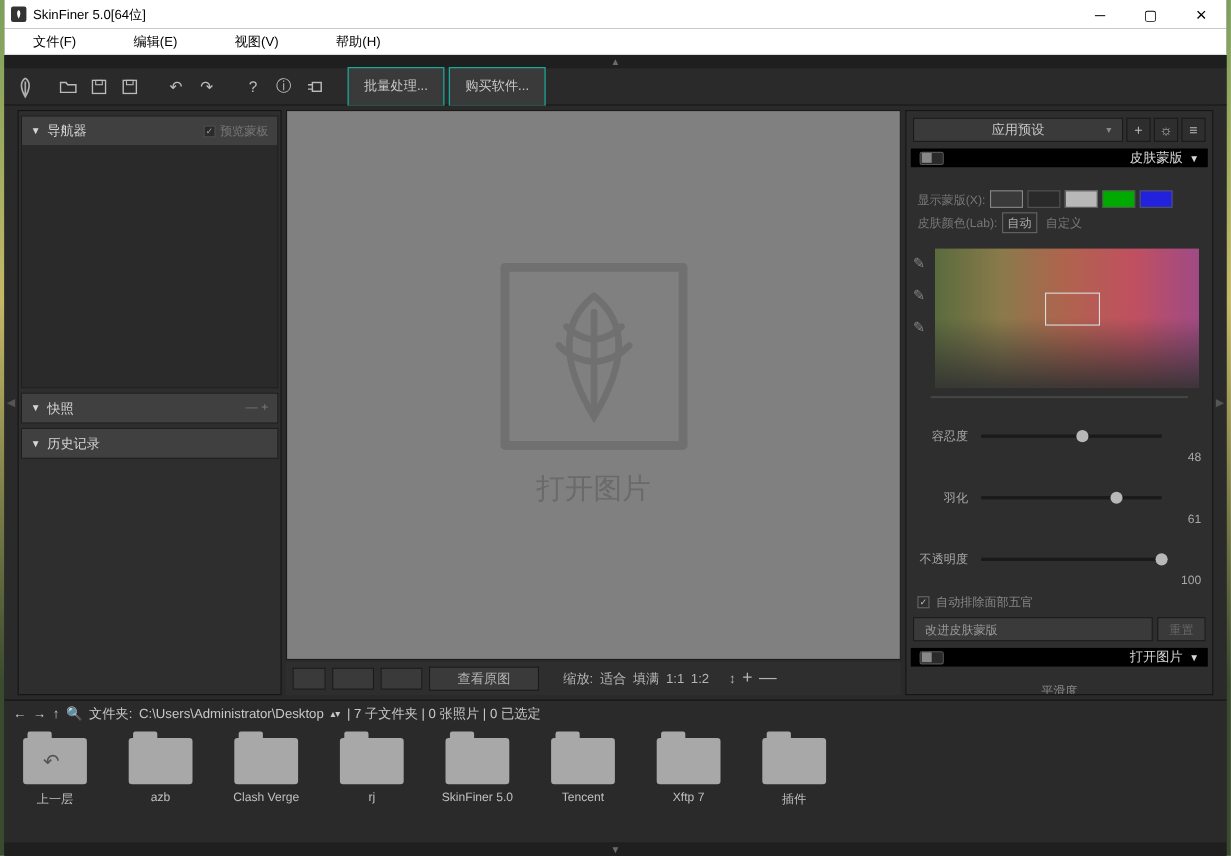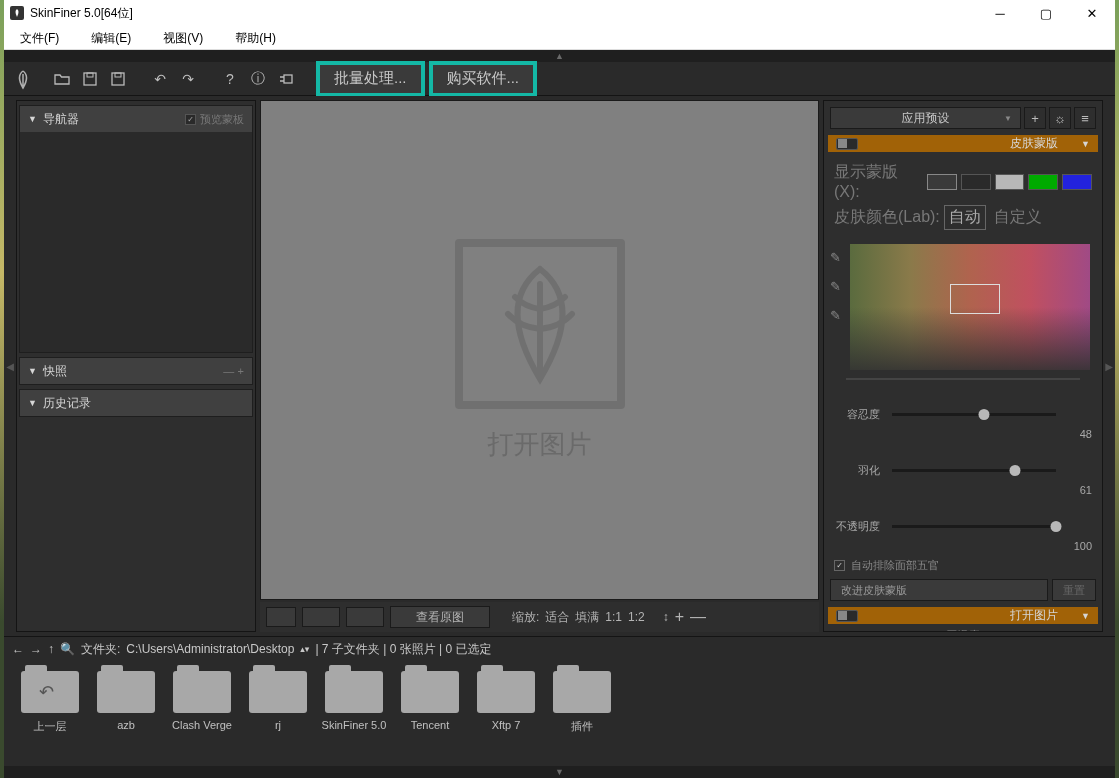--- a/index.html
+++ b/index.html
@@ -4,28 +4,28 @@
 <style>
 * { margin:0; padding:0; box-sizing:border-box; font-family:"Microsoft YaHei",Arial,sans-serif; user-select:none; }
 body { width:1119px; height:778px; background:linear-gradient(180deg,#7aa05a 0%,#c5b867 35%,#3a4a2e 80%); overflow:hidden; position:relative; }
 .window { position:absolute; top:0; left:4px; width:1111px; height:778px; background:#1f1f1f; display:flex; flex-direction:column; }
 .title-bar { height:26px; background:#fff; color:#000; display:flex; align-items:center; font-size:12px; }
 .title-bar .app-icon { width:14px; height:14px; margin:0 6px; background:#333; border-radius:2px; display:flex; align-items:center; justify-content:center; }
 .title-bar .title { flex:1; }
 .win-btns { display:flex; }
 .win-btn { width:46px; height:26px; display:flex; align-items:center; justify-content:center; font-size:13px; color:#000; }
 .menu-bar { height:24px; background:#fff; color:#000; display:flex; align-items:center; font-size:12px; border-bottom:1px solid #ddd; }
-.menu-bar span { padding:0 16px; display:inline-block; height:24px; line-height:24px; }
+.menu-bar span { padding:0 26px; display:inline-block; height:24px; line-height:24px; }
 .top-handle { height:12px; background:#1f1f1f; display:flex; align-items:center; justify-content:center; }
 .top-handle .grip { color:#6a6a6a; font-size:9px; }
 .toolbar { height:34px; background:#2a2a2a; display:flex; align-items:center; padding:0 8px; border-bottom:1px solid #141414; gap:4px; }
 .logo-leaf { width:22px; height:22px; margin-right:12px; }
 .tb-icon { width:24px; height:24px; display:flex; align-items:center; justify-content:center; color:#bdbdbd; font-size:14px; }
 .tb-sep { width:10px; }
-.tb-btn { height:36px; padding:0 14px; background:#3a3a3a; border:4px solid #14b8a6; color:#c8c8c8; font-size:15px; display:flex; align-items:center; }
+.tb-btn { height:36px; padding:0 14px; background:#3a3a3a; border:1px solid #14b8a6; color:#c8c8c8; font-size:12px; display:flex; align-items:center; }
 .main { flex:1; display:flex; background:#2a2a2a; min-height:0; }
 .side-grip { width:12px; display:flex; align-items:center; justify-content:center; color:#555; font-size:10px; }
 .left-panel { width:240px; display:flex; flex-direction:column; padding:4px 0; border:1px solid #141414; margin:4px 0 4px 0; background:#2e2e2e; }
 .panel-sec { border:1px solid #1e1e1e; margin:0 2px 4px 2px; }
 .panel-header { height:26px; background:#404040; display:flex; align-items:center; padding:0 8px; color:#d6d6d6; font-size:12px; }
 .panel-header .tri { margin-right:6px; font-size:9px; }
 .panel-header .spacer { flex:1; }
 .panel-header .dim { color:#777; font-size:11px; }
 .panel-header .cb { width:11px; height:11px; background:#2a2a2a; border:1px solid #555; margin-right:4px; display:inline-flex; align-items:center; justify-content:center; font-size:8px; color:#aaa; }
 .nav-body { height:220px; background:#2a2a2a; }
@@ -34,46 +34,46 @@
 .leaf-box { width:170px; height:170px; border:8px solid #707070; border-radius:4px; display:flex; align-items:center; justify-content:center; }
 .canvas-text { color:#6a6a6a; font-size:26px; font-weight:300; }
 .canvas-bottom { height:30px; background:#2e2e2e; display:flex; align-items:center; padding:0 6px; gap:6px; color:#b4b4b4; font-size:12px; margin-top:2px; }
 .view-icon { width:30px; height:20px; border:1px solid #1a1a1a; background:#3a3a3a; }
 .view-orig { width:100px; height:22px; background:#3a3a3a; border:1px solid #1a1a1a; display:flex; align-items:center; justify-content:center; }
 .right-panel { width:280px; display:flex; flex-direction:column; padding:4px 2px; border:1px solid #141414; margin:4px 0; background:#2e2e2e; overflow:hidden; }
 .preset-row { display:flex; gap:3px; padding:2px 4px; }
 .preset-dd { flex:1; height:22px; background:#3a3a3a; border:1px solid #1a1a1a; display:flex; align-items:center; justify-content:center; color:#c8c8c8; font-size:12px; position:relative; }
 .preset-dd::after { content:"▼"; position:absolute; right:8px; font-size:8px; color:#888; }
 .sq-btn { width:22px; height:22px; background:#2e2e2e; border:1px solid #1a1a1a; display:flex; align-items:center; justify-content:center; color:#bbb; font-size:13px; }
-.rp-header { height:24px; background:#a16207; display:flex; align-items:center; padding:0 8px; color:#d6d6d6; font-size:12px; margin:4px 2px 0 2px;gap:17px; }
+.rp-header { height:24px; background:#000000; display:flex; align-items:center; padding:0 8px; color:#d6d6d6; font-size:12px; margin:4px 2px 11px 2px; }
 .rp-header .toggle { width:22px; height:12px; background:#2a2a2a; border:1px solid #555; border-radius:2px; position:relative; }
 .rp-header .toggle::after { content:""; position:absolute; width:9px; height:9px; background:#888; top:0.5px; left:1px; }
 .rp-header .spacer { flex:1; }
 .rp-header .tri { margin-left:6px; font-size:9px; }
-.mask-stuff { padding:6px 8px; font-size:16px; color:#777; }
+.mask-stuff { padding:6px 8px; font-size:11px; color:#777; }
 .mask-row { display:flex; align-items:center; gap:4px; margin:4px 0; }
 .swatch { width:30px; height:16px; border:1px solid #555; }
 .color-box { height:126px; margin:4px 2px; position:relative; background:linear-gradient(90deg,#5a6b3e,#8a7a4a,#b0634e,#c05060,#a04a85); }
 .color-box::before { content:""; position:absolute; inset:0; background:linear-gradient(180deg,transparent 0%,transparent 50%,rgba(50,50,50,0.9) 100%); }
 .sel-rect { position:absolute; width:50px; height:30px; border:1px solid #ddd; top:40px; right:90px; }
 .grad-bar { height:14px; margin:4px 20px 6px 20px; background:linear-gradient(90deg,#2a1510,#5a3a28,#9a6a4a,#c89a78,#e8d0b8); border:1px solid #444; }
 .slider-row { display:flex; align-items:center; padding:2px 8px; font-size:11px; color:#a8a8a8; }
 .slider-row .lbl { width:52px; text-align:right; padding-right:6px; }
 .slider-row .track { flex:1; height:3px; background:#1a1a1a; position:relative; margin:0 6px; }
 .slider-row .thumb { position:absolute; width:11px; height:11px; background:#b8b8b8; border-radius:50%; top:-4px; transform:translateX(-50%); }
 .slider-row .val { width:30px; text-align:right;margin-top:40px; }
 .footer-row { display:flex; align-items:center; padding:4px 8px; font-size:11px; color:#888; gap:6px; }
 .footer-row .cb2 { width:11px; height:11px; border:1px solid #666; display:flex; align-items:center; justify-content:center; font-size:8px; color:#ccc; }
 .improve-row { display:flex; padding:2px 4px; gap:4px; }
 .improve-btn { flex:1; height:22px; background:#3a3a3a; border:1px solid #1a1a1a; display:flex; align-items:center; padding-left:10px; color:#999; font-size:11px; }
 .reset-btn { width:44px; height:22px; background:#3a3a3a; border:1px solid #1a1a1a; display:flex; align-items:center; justify-content:center; color:#666; font-size:11px; }
 .bottom-handle { height:12px; background:#1f1f1f; display:flex; align-items:center; justify-content:center; }
 .browser { height:130px; background:#2a2a2a; border-top:1px solid #141414; display:flex; flex-direction:column; }
 .browser-path { height:24px; display:flex; align-items:center; padding:0 8px; color:#c8c8c8; font-size:12px; gap:6px; }
-.browser-items { flex:1; display:flex; gap:4px; padding:6px 10px; overflow:hidden; }
+.browser-items { flex:1; display:flex; gap:24px; padding:6px 10px; overflow:hidden; }
 .folder { width:72px; display:flex; flex-direction:column; align-items:center; gap:6px; }
 .folder-icon { width:58px; height:42px; background:#a8a8a8; border-radius:3px; position:relative; margin-top:4px; }
 .folder-icon::before { content:""; position:absolute; top:-6px; left:4px; width:22px; height:8px; background:#a8a8a8; border-radius:2px 2px 0 0; }
 .folder-icon.up::after { content:"↶"; position:absolute; top:10px; left:18px; font-size:18px; color:#555; }
 .folder-label { font-size:11px; color:#c0c0c0; text-align:center; white-space:nowrap; overflow:hidden; text-overflow:ellipsis; width:72px; }
 svg { display:block; }
 </style>
 </head>
 <body>
 

